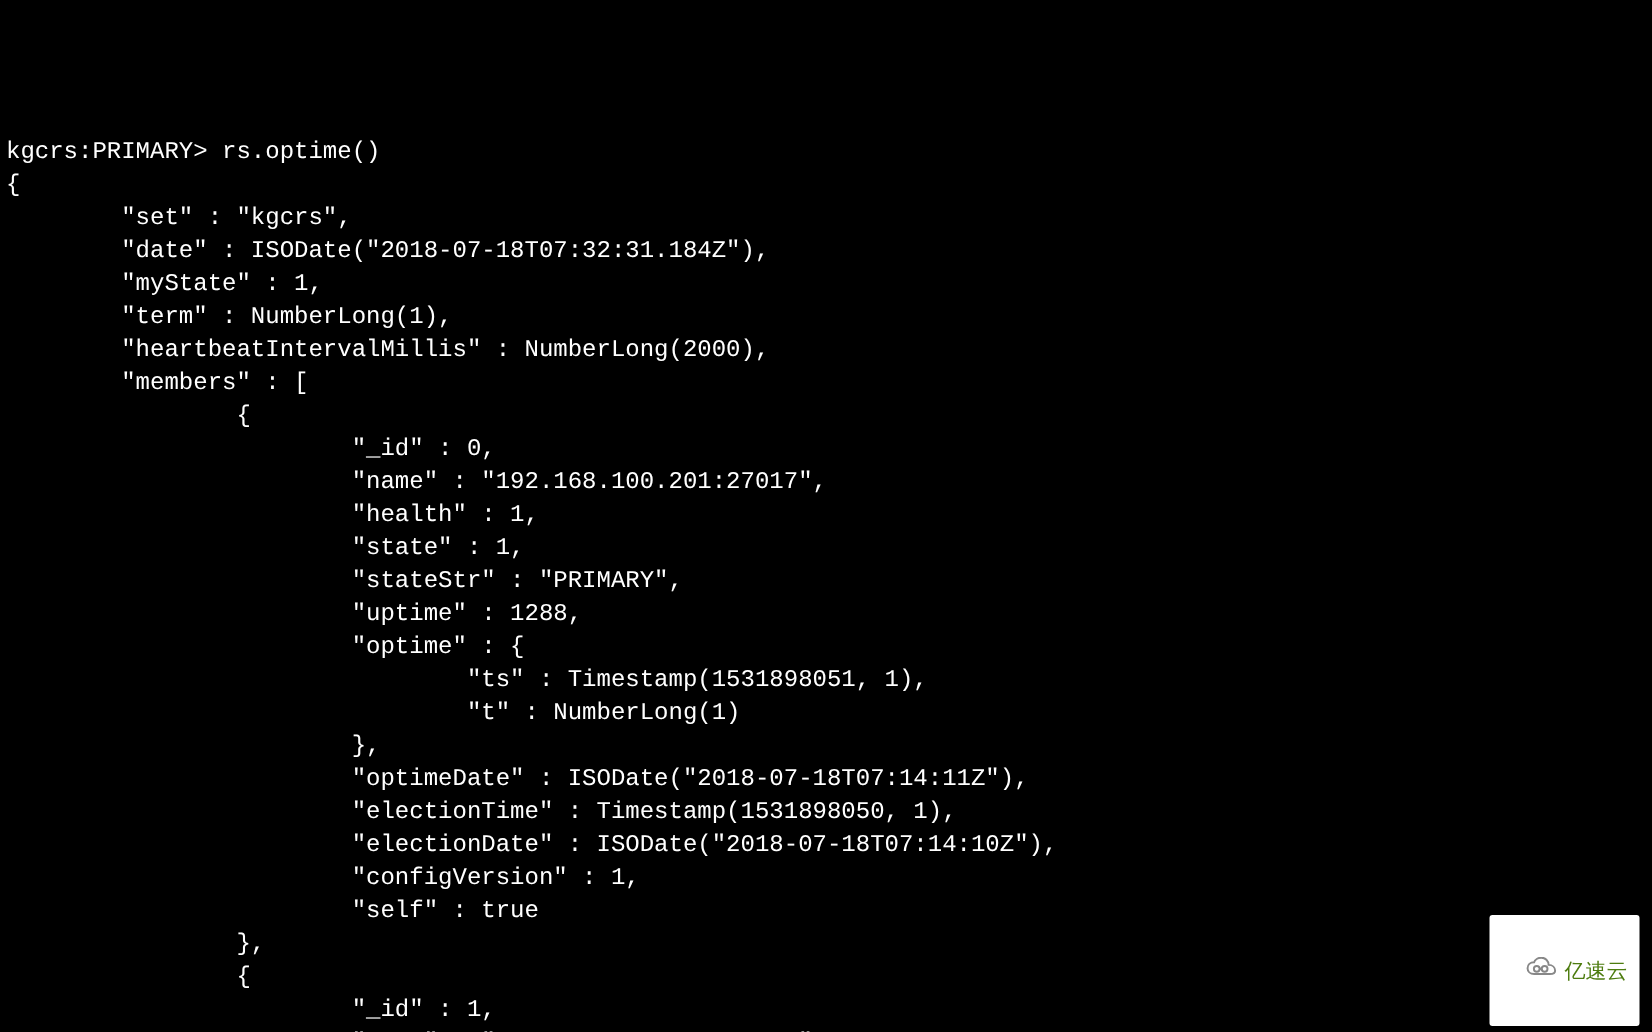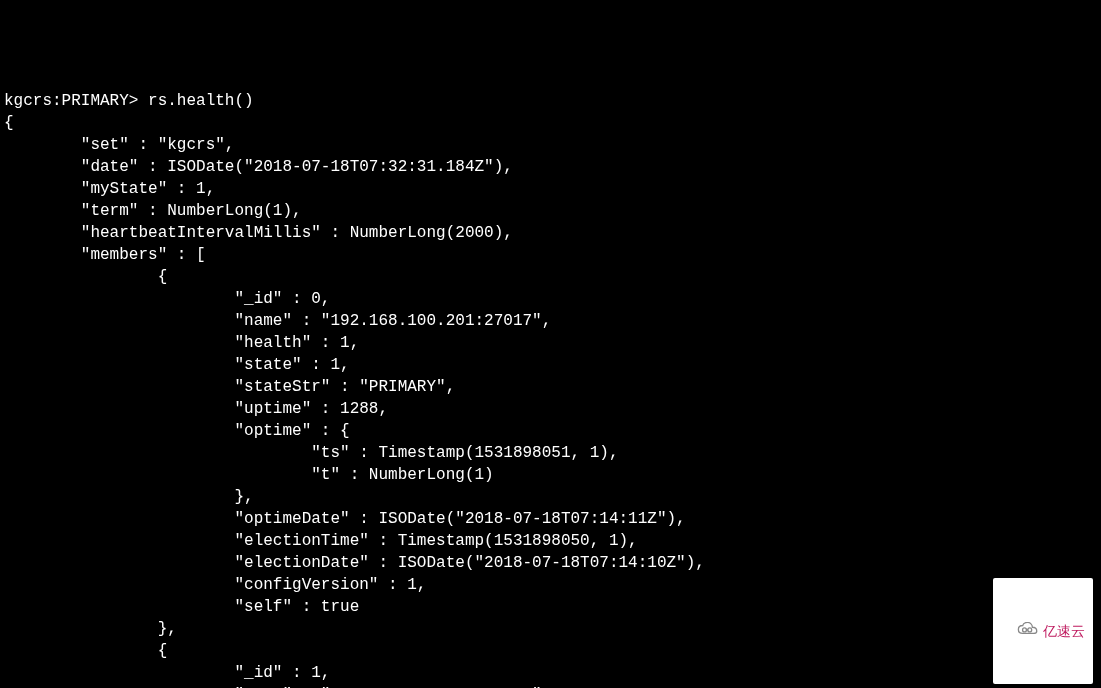--- a/index.html
+++ b/index.html
@@ -21,40 +21,40 @@
       white-space: pre;
     }
     .terminal {
       white-space: pre;
     }
     .watermark {
       position: absolute;
       bottom: 4px;
       right: 8px;
       background: #ffffff;
-      color: #be185d;
+      color: #4d7c0f;
       font-family: "Microsoft YaHei", sans-serif;
       font-size: 14px;
-      padding: 20px 8px;
+      padding: 4px 8px;
       display: flex;
       align-items: center;
       gap: 4px;
       border-radius: 2px;
     }
     .watermark svg {
       width: 22px;
       height: 14px;
     }
   </style>
 </head>
 <body>
 
 
 
-<div class="terminal"><span>kgcrs:PRIMARY&gt; </span><span>rs.health()</span>
+<div class="terminal"><span>kgcrs:PRIMARY&gt; </span><span>rs.optime()</span>
 <span>{</span>
 <span>        "set" : "kgcrs",</span>
 <span>        "date" : ISODate("2018-07-18T07:32:31.184Z"),</span>
 <span>        "myState" : 1,</span>
 <span>        "term" : NumberLong(1),</span>
 <span>        "heartbeatIntervalMillis" : NumberLong(2000),</span>
 <span>        "members" : [</span>
 <span>                {</span>
 <span>                        "_id" : 0,</span>
 <span>                        "name" : "192.168.100.201:27017",</span>

